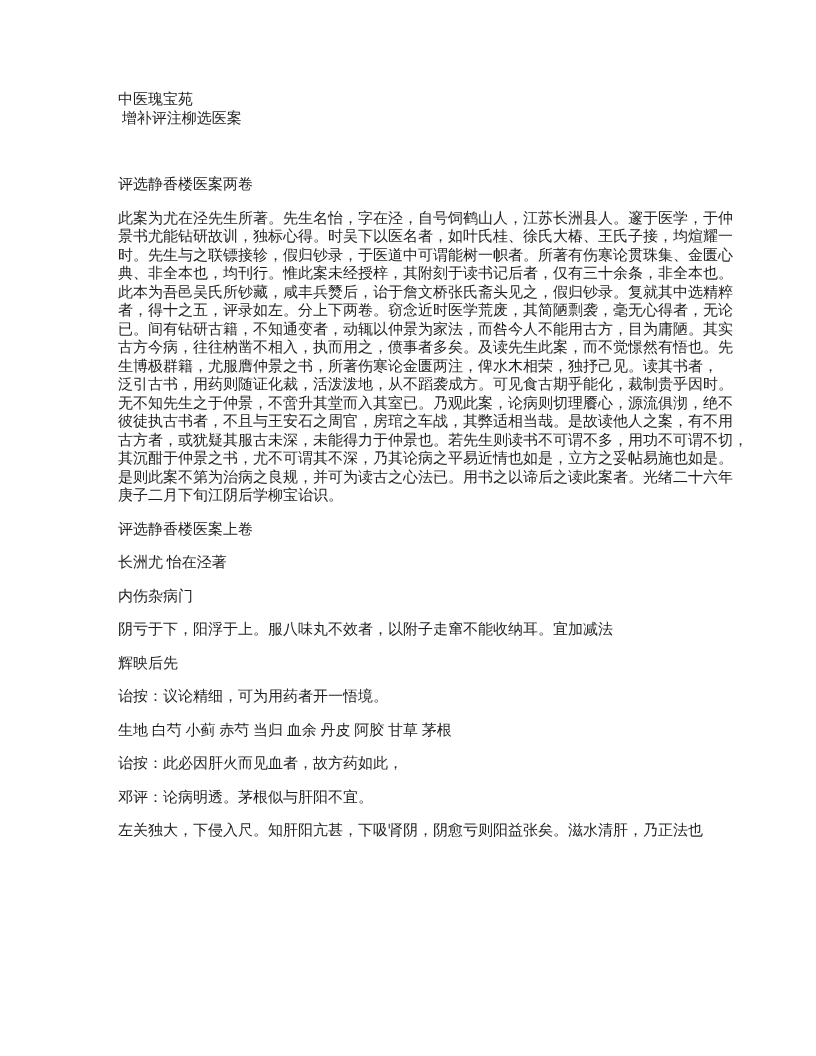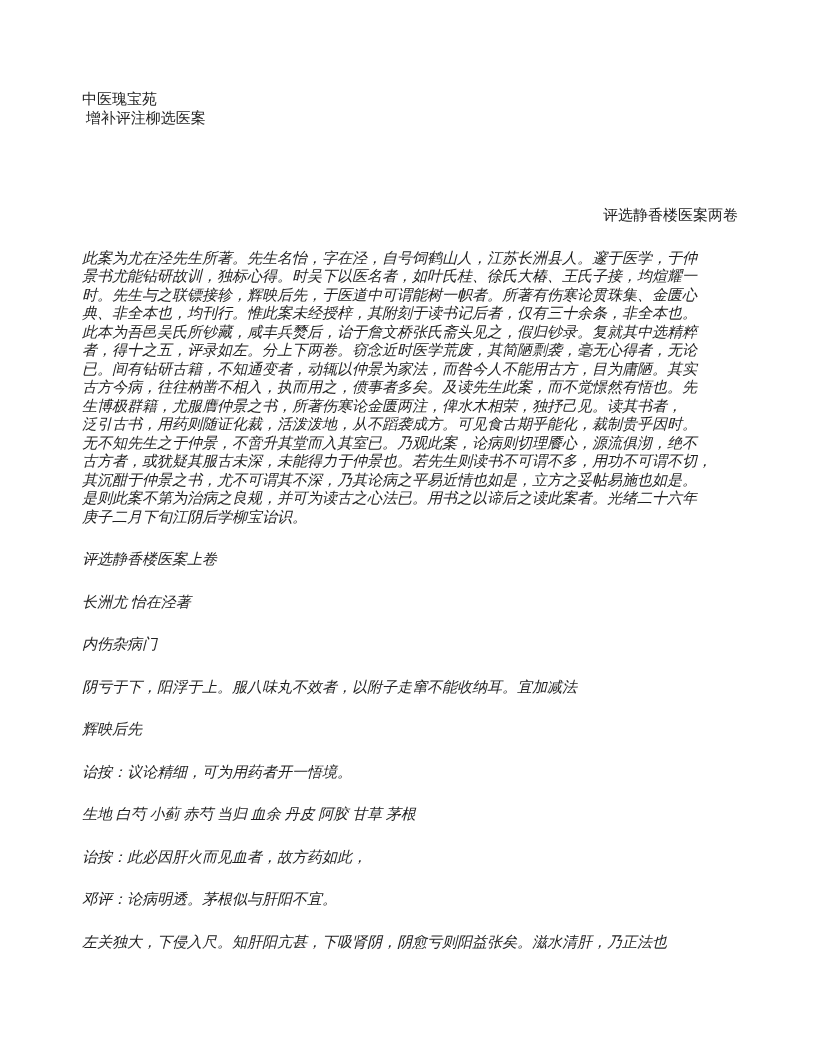--- a/index.html
+++ b/index.html
@@ -6,56 +6,57 @@
     margin: 0;
     padding: 0;
     background: #ffffff;
   }
   .page {
     position: relative;
     width: 816px;
     height: 1056px;
     box-sizing: border-box;
     background: #ffffff;
-    padding: 90px 78px 0 82px;
+    padding: 90px 78px 0 118px;
     overflow: hidden;
     font-family: "Liberation Serif", "DejaVu Serif", serif;
     font-size: 15px;
     line-height: 18.5px;
     color: #1f1f1f;
   }
   .line {
     white-space: pre;
   }
-  .gap1 { margin-top: 24px; font-style: italic; }   
-  .gap3 { margin-top: 79px; text-align: right; }   
+  .gap1 { margin-top: 15px; }   
+  .gap3 { margin-top: 48px; }   
   .preface .line { margin-top: 0; }
 </style>
 </head>
 <body>
 
 <div class="page">
 
   <div class="line">中医瑰宝苑</div>
   <div class="line"> 增补评注柳选医案</div>
 
   <div class="line gap3">评选静香楼医案两卷</div>
 
   <div class="preface gap1">
     <div class="line">此案为尤在泾先生所著。先生名怡，字在泾，自号饲鹤山人，江苏长洲县人。邃于医学，于仲</div>
     <div class="line">景书尤能钻研故训，独标心得。时吴下以医名者，如叶氏桂、徐氏大椿、王氏子接，均煊耀一</div>
-    <div class="line">时。先生与之联镖接轸，辉映后先，于医道中可谓能树一帜者。所著有伤寒论贯珠集、金匮心</div>
+    <div class="line">时。先生与之联镖接轸，假归钞录，于医道中可谓能树一帜者。所著有伤寒论贯珠集、金匮心</div>
     <div class="line">典、非全本也，均刊行。惟此案未经授梓，其附刻于读书记后者，仅有三十余条，非全本也。</div>
     <div class="line">此本为吾邑吴氏所钞藏，咸丰兵燹后，诒于詹文桥张氏斋头见之，假归钞录。复就其中选精粹</div>
     <div class="line">者，得十之五，评录如左。分上下两卷。窃念近时医学荒废，其简陋剽袭，毫无心得者，无论</div>
     <div class="line">已。间有钻研古籍，不知通变者，动辄以仲景为家法，而咎今人不能用古方，目为庸陋。其实</div>
     <div class="line">古方今病，往往枘凿不相入，执而用之，偾事者多矣。及读先生此案，而不觉憬然有悟也。先</div>
     <div class="line">生博极群籍，尤服膺仲景之书，所著伤寒论金匮两注，俾水木相荣，独抒己见。读其书者，</div>
     <div class="line">泛引古书，用药则随证化裁，活泼泼地，从不蹈袭成方。可见食古期乎能化，裁制贵乎因时。</div>
     <div class="line">无不知先生之于仲景，不啻升其堂而入其室已。乃观此案，论病则切理餍心，源流俱沏，绝不</div>
+    <div class="line">彼徒执古书者，不且与王安石之周官，房琯之车战，其弊适相当哉。是故读他人之案，有不用</div>
     <div class="line">古方者，或犹疑其服古未深，未能得力于仲景也。若先生则读书不可谓不多，用功不可谓不切，</div>
     <div class="line">其沉酣于仲景之书，尤不可谓其不深，乃其论病之平易近情也如是，立方之妥帖易施也如是。</div>
     <div class="line">是则此案不第为治病之良规，并可为读古之心法已。用书之以谛后之读此案者。光绪二十六年</div>
     <div class="line">庚子二月下旬江阴后学柳宝诒识。</div>
   </div>
 
   <div class="line gap1">评选静香楼医案上卷</div>
 
   <div class="line gap1">长洲尤 怡在泾著</div>
 

